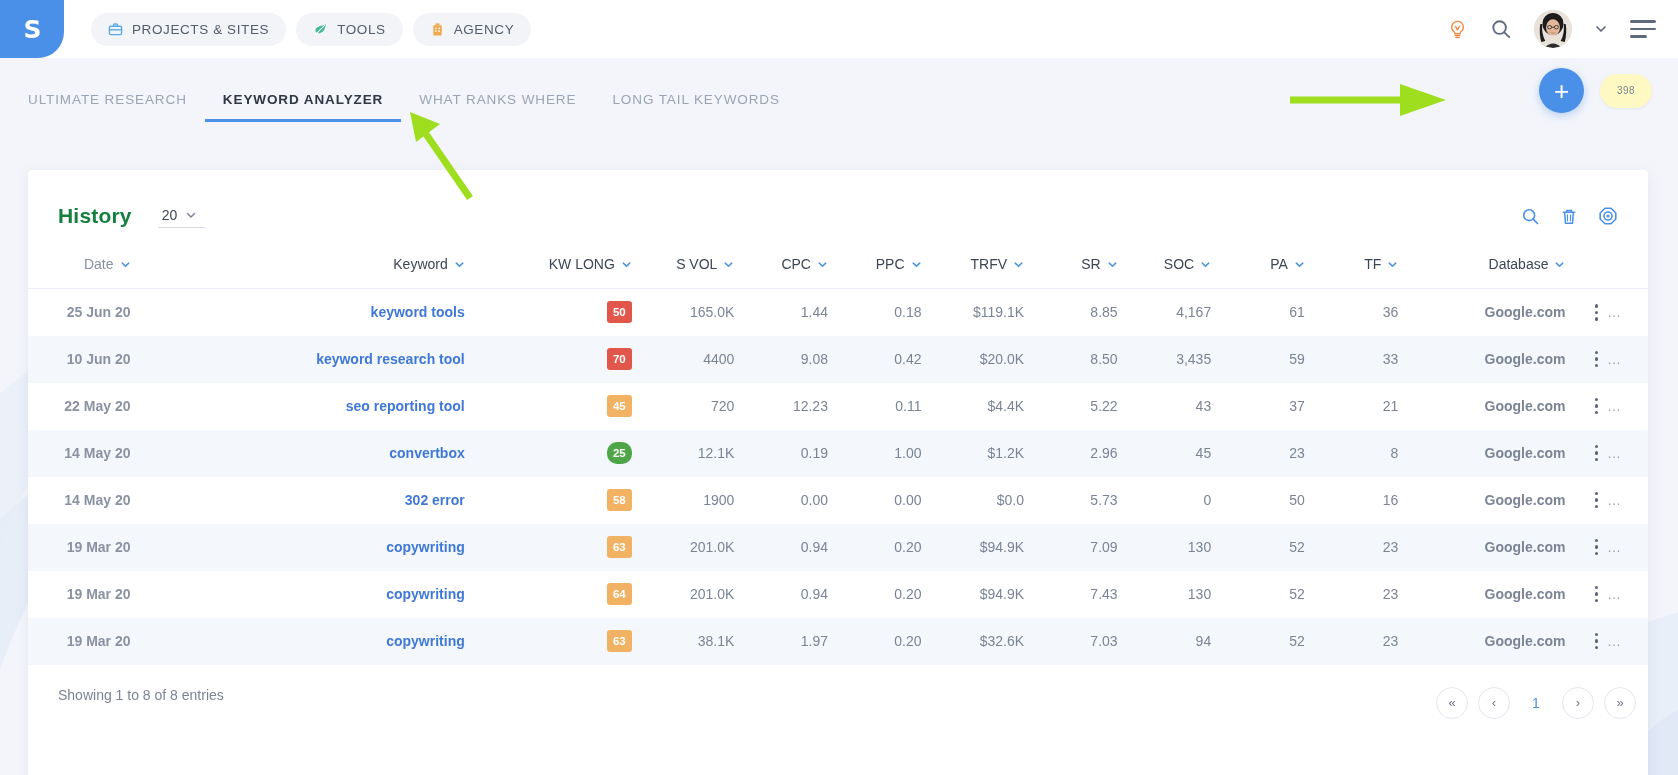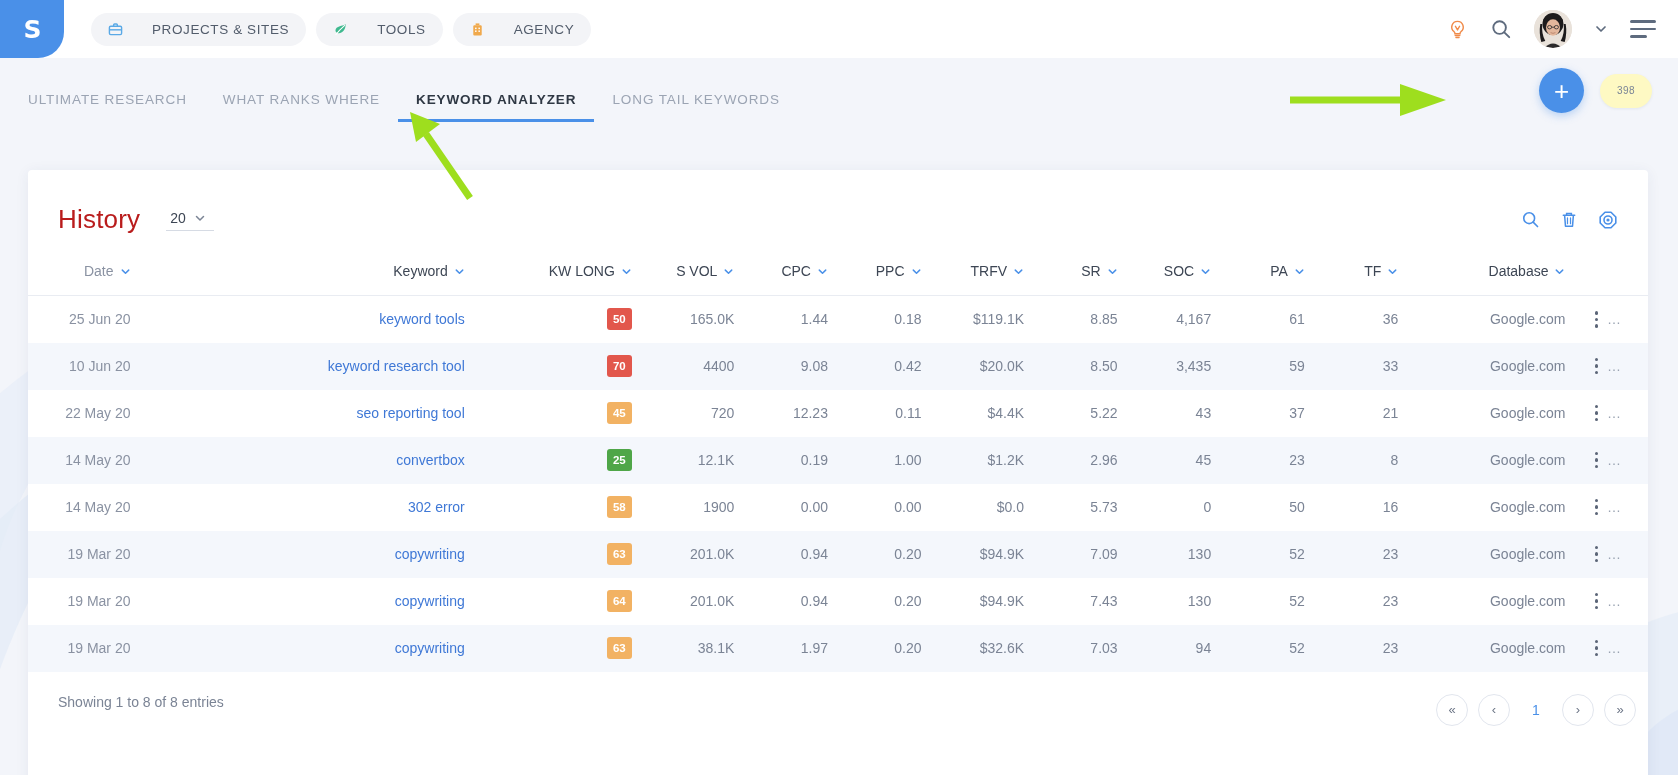--- a/index.html
+++ b/index.html
@@ -39,21 +39,21 @@
   }
   .nav-pills { display: flex; align-items: center; gap: 10px; margin-left: 27px; }
   .pill {
     display: flex; align-items: center; gap: 9px;
     height: 33px; padding: 0 17px;
     background: #f3f4f7; border-radius: 17px;
     cursor: pointer;
   }
   .pill-label {
     font-size: 13.5px; letter-spacing: .6px;
-    color: #525c6b; font-weight: 400; margin-left: 20px;
+    color: #525c6b; font-weight: 400;
   }
   .pill-icon { width: 15px; height: 15px; display: block; }
 
   .topbar-right {
     margin-left: auto; display: flex; align-items: center;
     gap: 22px; padding-right: 22px;
   }
   .ticon { cursor: pointer; display: flex; align-items: center; justify-content: center; }
   .avatar {
     width: 38px; height: 38px; border-radius: 50%;
@@ -109,21 +109,21 @@
     width: 1620px; height: 620px;
     background: #fff; border-radius: 4px;
     box-shadow: 0 2px 14px rgba(40,60,100,.07);
     z-index: 3; overflow: hidden;
   }
   .card-head {
     display: flex; align-items: center;
     padding: 34px 30px 0 30px;
   }
   .card-title {
-    font-size: 26px; font-weight: 400; color: #b91c1c; letter-spacing: .2px;
+    font-size: 21px; font-weight: 700; color: #15803d; letter-spacing: .2px;
   }
   .page-size {
     margin-left: 26px; display: flex; align-items: center; gap: 8px;
     border-bottom: 1px solid #d6dbe4; padding: 2px 8px 4px 4px; cursor: pointer;
   }
   .page-size-val { font-size: 14px; color: #4a5costs; }
   .page-size-val { color: #3d4654; }
   .card-head-icons { margin-left: auto; display: flex; align-items: center; gap: 20px; }
   .hicon { cursor: pointer; display: flex; }
 
@@ -133,38 +133,38 @@
     font-size: 14px; font-weight: 400; color: #3d4654;
     text-align: right; padding: 6px 0 16px 0;
     border-bottom: 1px solid #e9ecf2; white-space: nowrap;
   }
   th .th-inner { display: inline-flex; align-items: center; gap: 6px; }
   th.l { text-align: left; margin-top: 36px; }
   table.kw td {
     font-size: 14px; color: #7b8495; text-align: right;
     padding: 0; height: 47px; white-space: nowrap;
   }
-  td.l { text-align: left; }
+  td.l { text-align: left; font-weight: bold; }
   tr.row-alt td { background: #f4f7fc; }
   .c-date { width: 92px; padding-left: 30px !important; color: #8a92a2 !important; }
   .c-kw   { width: 300px; }
   .kwlink { color: #3f78d6; text-decoration: none; cursor: pointer; }
   .c-diff { width: 150px; }
   .c-num  { width: 84px; }
   .c-num-w{ width: 92px; }
   .c-db   { width: 150px; }
   .c-act  { width: 74px; }
   .badge {
     display: inline-flex; align-items: center; justify-content: center;
     width: 25px; height: 22px; border-radius: 3px;
     color: #fff; font-size: 11.5px; font-weight: 600;
   }
   .b-red    { background: #e2574c; }
   .b-orange { background: #f2b263; }
-  .b-green  { background: #4fa648; }
+  .b-green  { background: #4fa648; border-radius: 10px; }
   .dbcell { color: #8a92a2; }
   .actions { display: flex; align-items: center; justify-content: flex-end; gap: 9px; padding-right: 26px; }
   .kebab { display: flex; flex-direction: column; gap: 3px; cursor: pointer; }
   .kebab i { width: 3.5px; height: 3.5px; border-radius: 50%; background: #5b6577; display: block; }
   .dots3 { color: #9aa3b2; font-size: 14px; letter-spacing: 1px; cursor: pointer; line-height: 1; }
 
   
   .card-foot {
     display: flex; 
     padding: 22px 12px 0 30px;
@@ -291,25 +291,25 @@
           <i></i>
       </span>
     </div>
   </div>
 
   <div class="tabstrip">
     <div class="tabs">
       <div class="tab">
         <span>ULTIMATE RESEARCH</span>
       </div>
+      <div class="tab active">
+        <span>KEYWORD ANALYZER</span>
+      </div>
       <div class="tab">
         <span>WHAT RANKS WHERE</span>
-      </div>
-      <div class="tab active">
-        <span>KEYWORD ANALYZER</span>
       </div>
       <div class="tab">
         <span>LONG TAIL KEYWORDS</span>
       </div>
     </div>
 
     <div class="tabstrip-right">
       <button class="add-btn">+</button>
       <div class="count-badge">398</div>
     </div>

